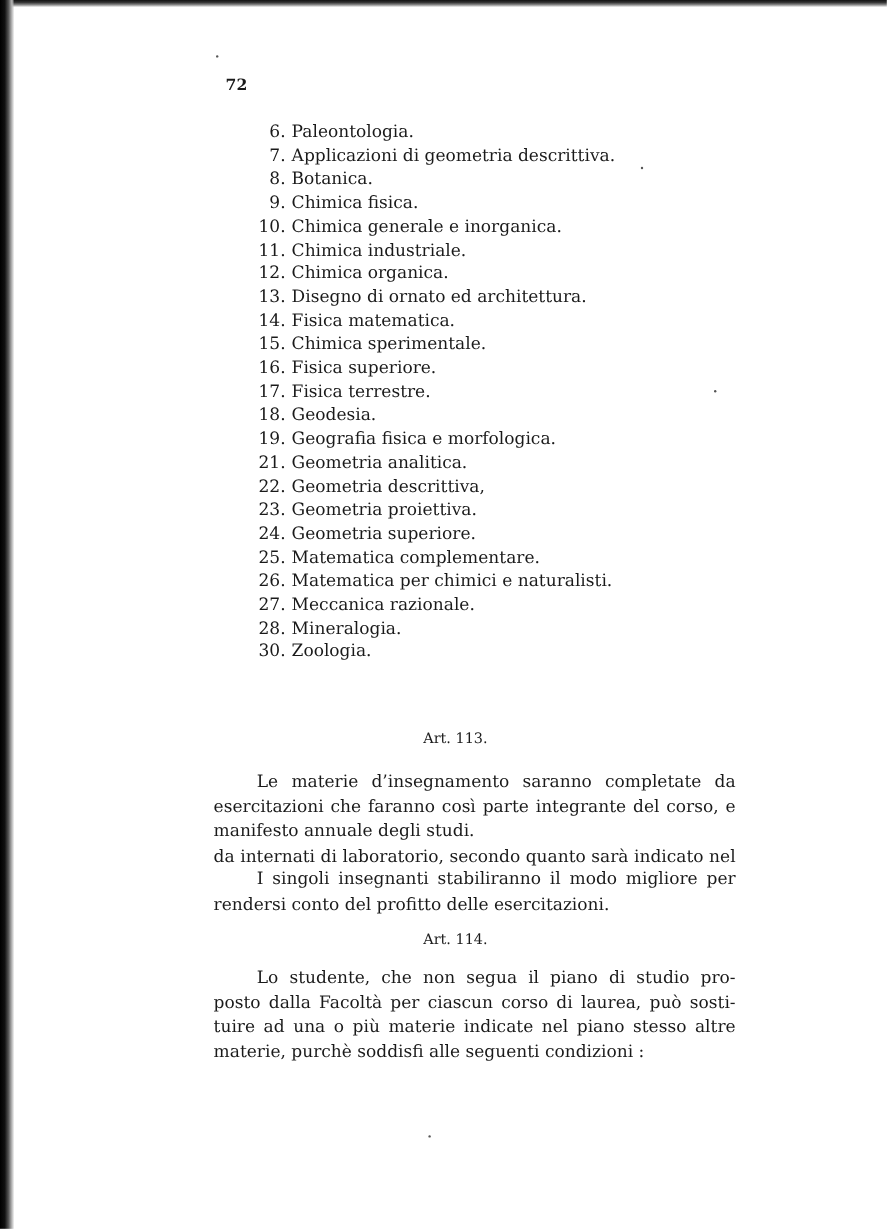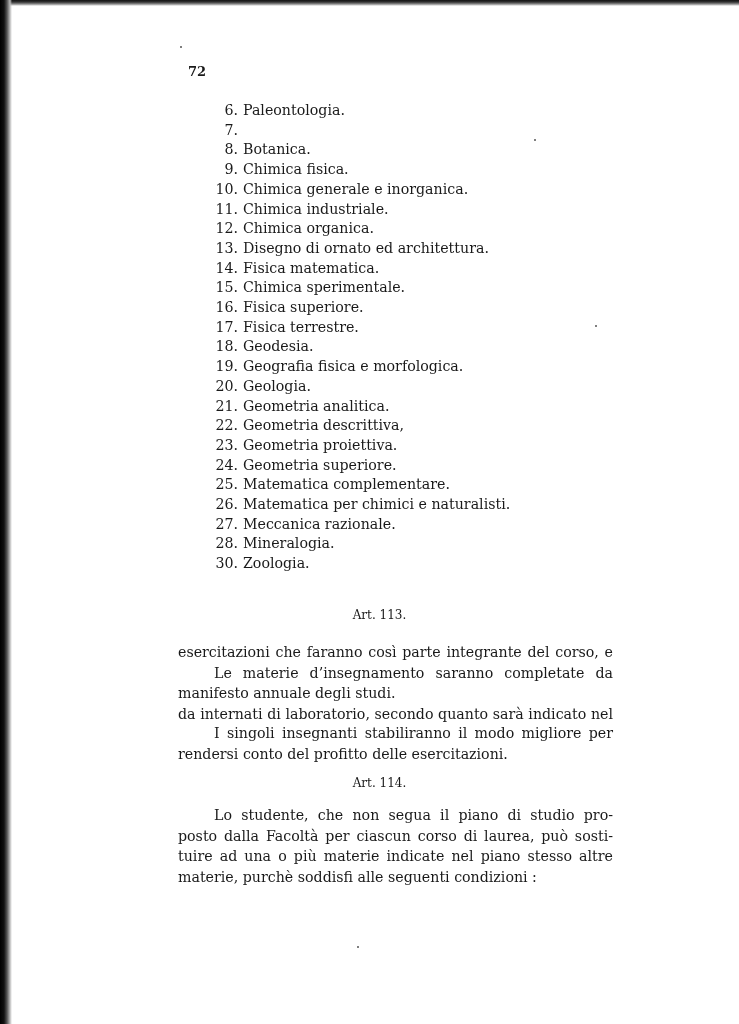--- a/index.html
+++ b/index.html
@@ -109,20 +109,21 @@
 
   <div class="page-number">72</div>
 
   <ul class="list">
     <li>
         <span class="num">6.</span>
         <span>Paleontologia.</span>
       </li>
     <li>
         <span class="num">7.</span>
+        <span>Applicazioni di geometria descrittiva.</span>
       </li>
     <li>
         <span class="num">8.</span>
         <span>Botanica.</span>
       </li>
     <li>
         <span class="num">9.</span>
         <span>Chimica fisica.</span>
       </li>
     <li>
@@ -159,24 +160,20 @@
       </li>
     <li>
         <span class="num">18.</span>
         <span>Geodesia.</span>
       </li>
     <li>
         <span class="num">19.</span>
         <span>Geografia fisica e morfologica.</span>
       </li>
     <li>
-        <span class="num">20.</span>
-        <span>Geologia.</span>
-      </li>
-    <li>
         <span class="num">21.</span>
         <span>Geometria analitica.</span>
       </li>
     <li>
         <span class="num">22.</span>
         <span>Geometria descrittiva,</span>
       </li>
     <li>
         <span class="num">23.</span>
         <span>Geometria proiettiva.</span>
@@ -203,22 +200,22 @@
       </li>
     <li>
         <span class="num">30.</span>
         <span>Zoologia.</span>
       </li>
   </ul>
 
   <div class="heading h113">Art. 113.</div>
 
   <p class="para p1">
+    <span class="line indent">Le materie d’insegnamento saranno completate da</span>
     <span class="line">esercitazioni che faranno così parte integrante del corso, e</span>
-    <span class="line indent">Le materie d’insegnamento saranno completate da</span>
     <span class="line last">manifesto annuale degli studi.</span>
     <span class="line">da internati di laboratorio, secondo quanto sarà indicato nel</span>
   </p>
 
   <p class="para p2">
     <span class="line indent">I singoli insegnanti stabiliranno il modo migliore per</span>
     <span class="line last">rendersi conto del profitto delle esercitazioni.</span>
   </p>
 
   <div class="heading h114">Art. 114.</div>

